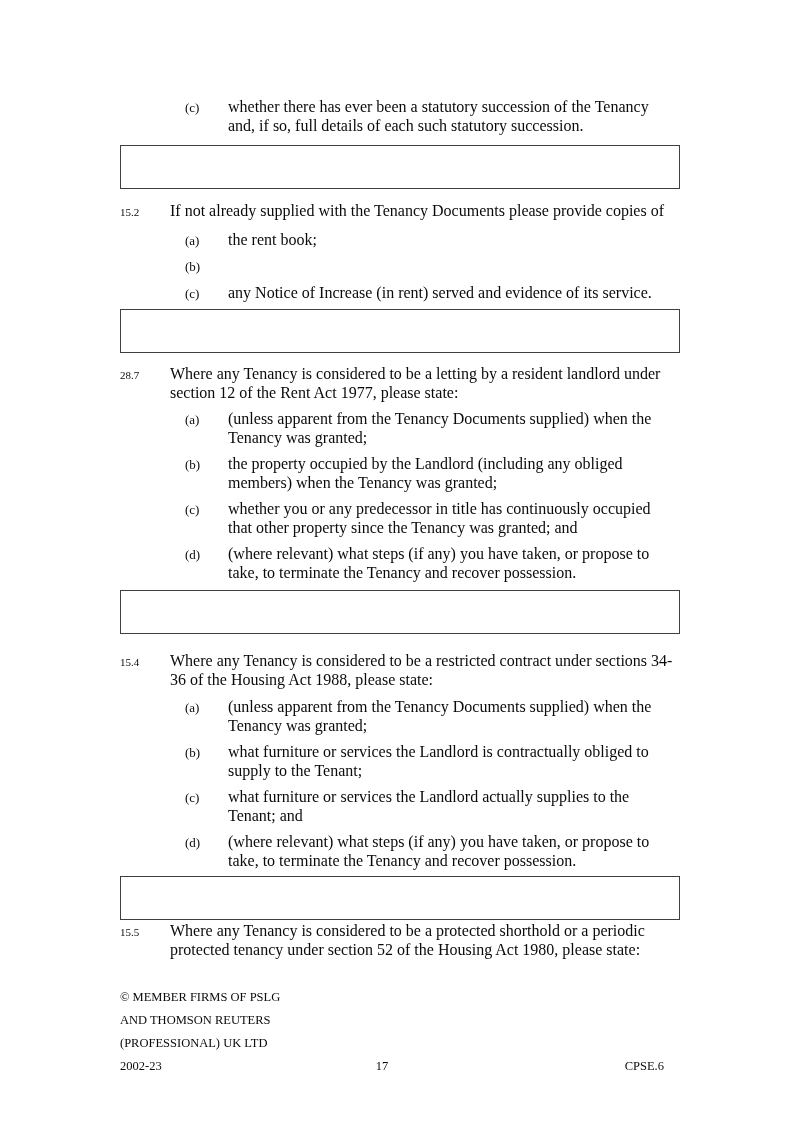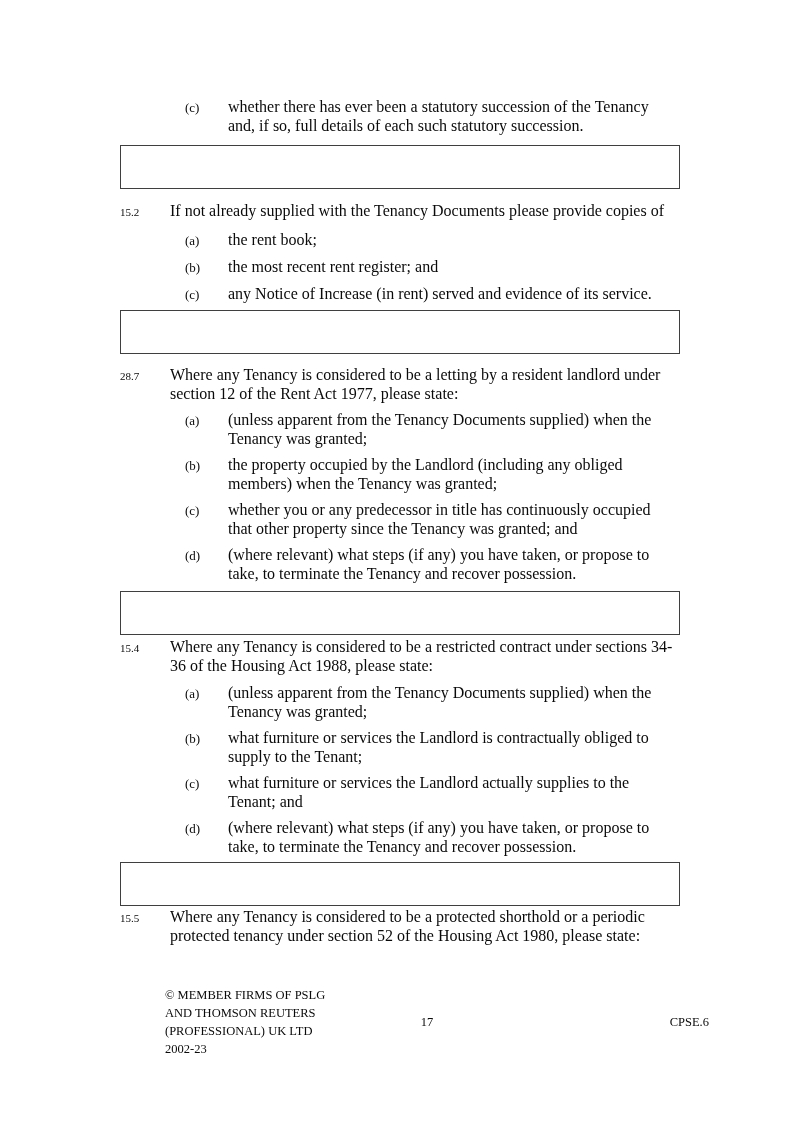--- a/index.html
+++ b/index.html
@@ -41,24 +41,23 @@
     cursor: text;
   }
 
   
   .footer {
     position: absolute;
     top: 986px;
     left: 120px;
     width: 560px;
     display: flex;
-    align-items: center;
+    align-items: flex-end;
     font-size: 12.5px;
-    line-height: 18px;
-    margin-left: 45px;
+    line-height: 23px;
   }
   .footer-left   { flex: 1 1 0; }
   .footer-center { flex: 0 0 auto; position: relative; left: -10px; }
   .footer-right  { flex: 1 1 0; text-align: right; padding-right: 16px; }
 </style>
 </head>
 <body>
 
 <div class="page">
   <div class="content">
@@ -74,21 +73,20 @@
     <div class="clause-head" style="margin-top:12px">
       <span class="clause-num" data-bind="document.sections.0.number">15.2</span>
       <span class="clause-text" data-bind="document.sections.0.heading">If not already supplied with the Tenancy Documents please provide copies of</span>
     </div>
     <div class="sub-item" style="margin-top:8px">
       <span class="sub-marker" data-bind="document.sections.0.items.0.marker">(a)</span>
       <span class="sub-text" data-bind="document.sections.0.items.0.text">the rent book;</span>
     </div>
     <div class="sub-item" style="margin-top:7px">
       <span class="sub-marker" data-bind="document.sections.0.items.1.marker">(b)</span>
-      <span class="sub-text" data-bind="document.sections.0.items.1.text">the most recent rent register; and</span>
     </div>
     <div class="sub-item" style="margin-top:7px">
       <span class="sub-marker" data-bind="document.sections.0.items.2.marker">(c)</span>
       <span class="sub-text" data-bind="document.sections.0.items.2.text">any Notice of Increase (in rent) served and evidence of its service.</span>
     </div>
 
     <div class="answer-box" style="margin-top:6px"></div>
 
     <div class="clause-head" style="margin-top:11px">
       <span class="clause-num" data-bind="document.sections.1.number">28.7</span>
@@ -111,21 +109,21 @@
 that other property since the Tenancy was granted; and</span>
     </div>
     <div class="sub-item" style="margin-top:7px">
       <span class="sub-marker" data-bind="document.sections.1.items.3.marker">(d)</span>
       <span class="sub-text" data-bind="document.sections.1.items.3.text">(where relevant) what steps (if any) you have taken, or propose to
 take, to terminate the Tenancy and recover possession.</span>
     </div>
 
     <div class="answer-box" style="margin-top:8px"></div>
 
-    <div class="clause-head" style="margin-top:2px">
+    <div class="clause-head" style="margin-top:17px">
       <span class="clause-num" data-bind="document.sections.2.number">15.4</span>
       <span class="clause-text" data-bind="document.sections.2.heading">Where any Tenancy is considered to be a restricted contract under sections 34-
 36 of the Housing Act 1988, please state:</span>
     </div>
     <div class="sub-item" style="margin-top:8px">
       <span class="sub-marker" data-bind="document.sections.2.items.0.marker">(a)</span>
       <span class="sub-text" data-bind="document.sections.2.items.0.text">(unless apparent from the Tenancy Documents supplied) when the
 Tenancy was granted;</span>
     </div>
     <div class="sub-item" style="margin-top:7px">

